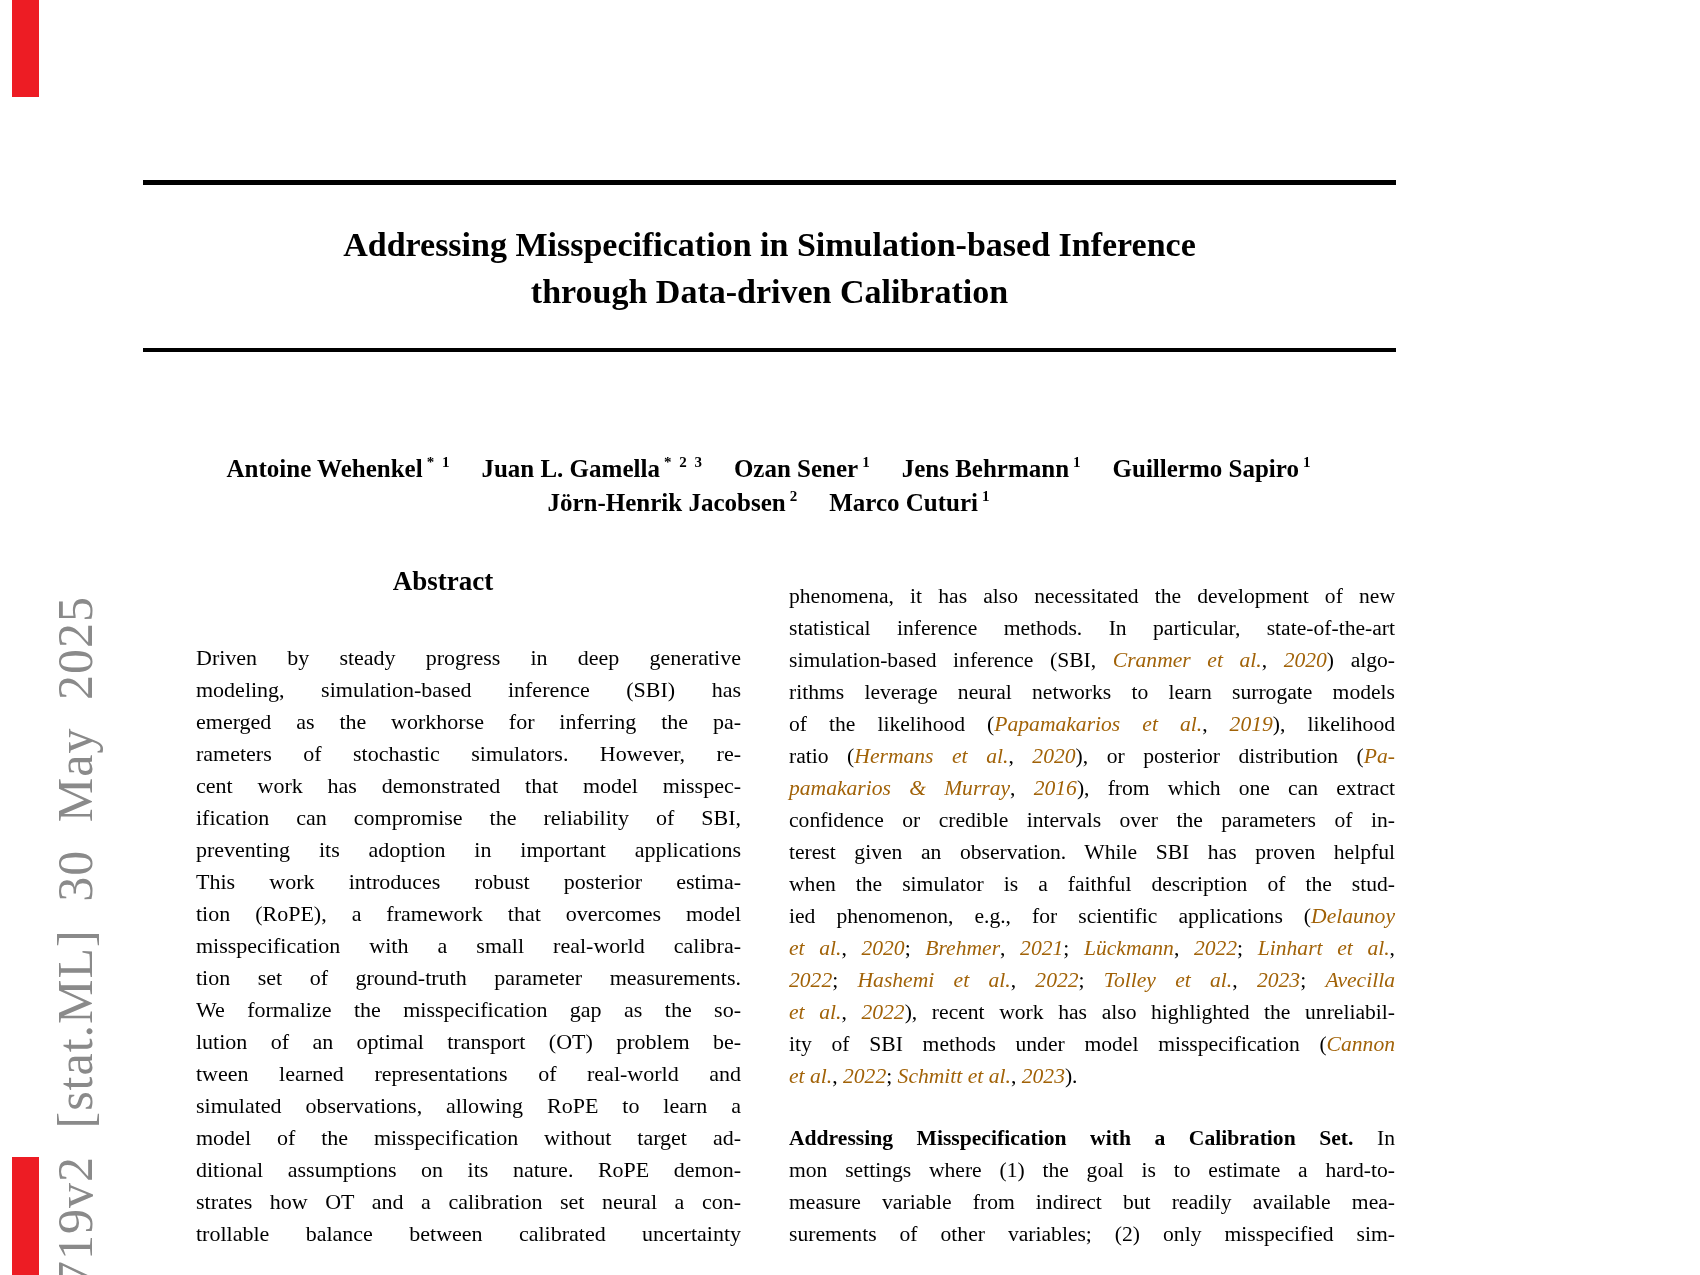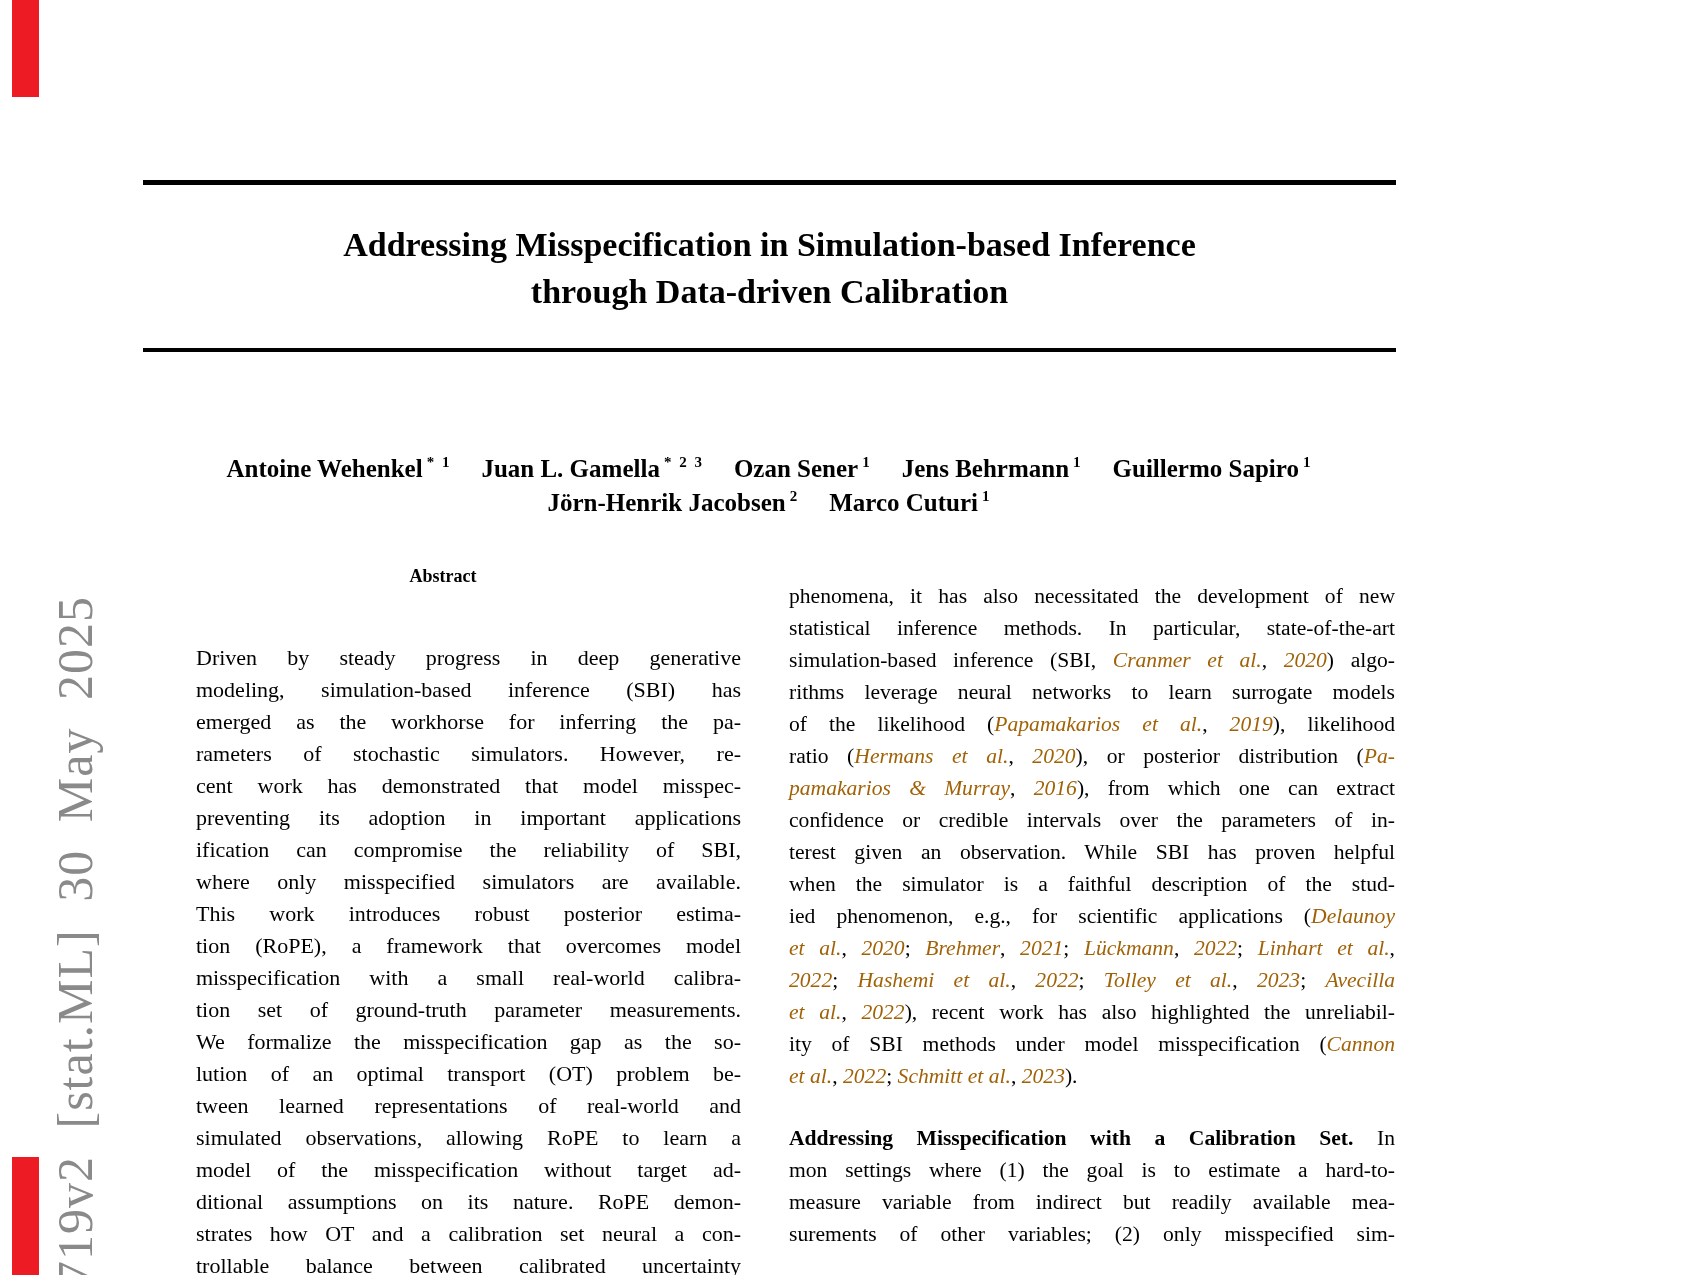--- a/index.html
+++ b/index.html
@@ -9,21 +9,21 @@
   .rule-top{left:143px;top:180px;width:1253px;height:5px;}
   .rule-bottom{left:143px;top:348px;width:1253px;height:4px;}
   .title{position:absolute;left:143px;top:221px;width:1253px;text-align:center;
          font-weight:bold;font-size:34px;line-height:47px;}
   .authors{position:absolute;left:143px;width:1253px;text-align:center;font-size:25px;white-space:nowrap;margin-top:17px;}
   .authors-1{top:438px;}
   .authors-2{top:472px;}
   .author{margin:0 15px;font-weight:bold;}
   .asup{font-weight:bold;font-size:15px;position:relative;top:-1px;margin-left:4px;letter-spacing:2px;}
   .abstract-heading{position:absolute;left:143px;top:566px;width:600px;text-align:center;
-                    font-weight:bold;font-size:18px;}
+                    font-weight:bold;font-size:27px;}
   .col{position:absolute;font-size:21.6px;line-height:32px;}
   .abstract-body{left:196px;top:642px;width:545px;font-size:22px;}
   .rcol-p1{left:789px;top:580px;width:606px;}
   .rcol-p2{left:789px;top:1122px;width:606px;}
   .jline{text-align:justify;text-align-last:justify;white-space:normal;}
   .jlast{text-align-last:left;}
   .link{color:#a16207;font-style:italic;}
   .bold{font-weight:bold;margin-top:44px;}
   .watermark{position:absolute;left:46px;top:1286px;transform:rotate(-90deg);transform-origin:0 0;
              font-size:50px;color:#8a8a8a;white-space:nowrap;word-spacing:14px;letter-spacing:1px;}
@@ -54,23 +54,22 @@
   <div class="authors authors-2"><span class="author"><span>Jörn-Henrik Jacobsen</span><sup class="asup">2</sup></span><span class="author"><span>Marco Cuturi</span><sup class="asup">1</sup></span></div>
 
   <div class="abstract-heading">Abstract</div>
 
   <div class="col abstract-body">
       <div class="jline"><span>Driven by steady progress in deep generative</span></div>
       <div class="jline"><span>modeling, simulation-based inference (SBI) has</span></div>
       <div class="jline"><span>emerged as the workhorse for inferring the pa-</span></div>
       <div class="jline"><span>rameters of stochastic simulators. However, re-</span></div>
       <div class="jline"><span>cent work has demonstrated that model misspec-</span></div>
+      <div class="jline"><span>ification can compromise the reliability of SBI,</span></div>
       <div class="jline"><span>preventing its adoption in important applications</span></div>
-      <div class="jline"><span>ification can compromise the reliability of SBI,</span></div>
-      <div class="jline"><span>where only misspecified simulators are available.</span></div>
       <div class="jline"><span>This work introduces robust posterior estima-</span></div>
       <div class="jline"><span>tion (RoPE), a framework that overcomes model</span></div>
       <div class="jline"><span>misspecification with a small real-world calibra-</span></div>
       <div class="jline"><span>tion set of ground-truth parameter measurements.</span></div>
       <div class="jline"><span>We formalize the misspecification gap as the so-</span></div>
       <div class="jline"><span>lution of an optimal transport (OT) problem be-</span></div>
       <div class="jline"><span>tween learned representations of real-world and</span></div>
       <div class="jline"><span>simulated observations, allowing RoPE to learn a</span></div>
       <div class="jline"><span>model of the misspecification without target ad-</span></div>
       <div class="jline"><span>ditional assumptions on its nature. RoPE demon-</span></div>

